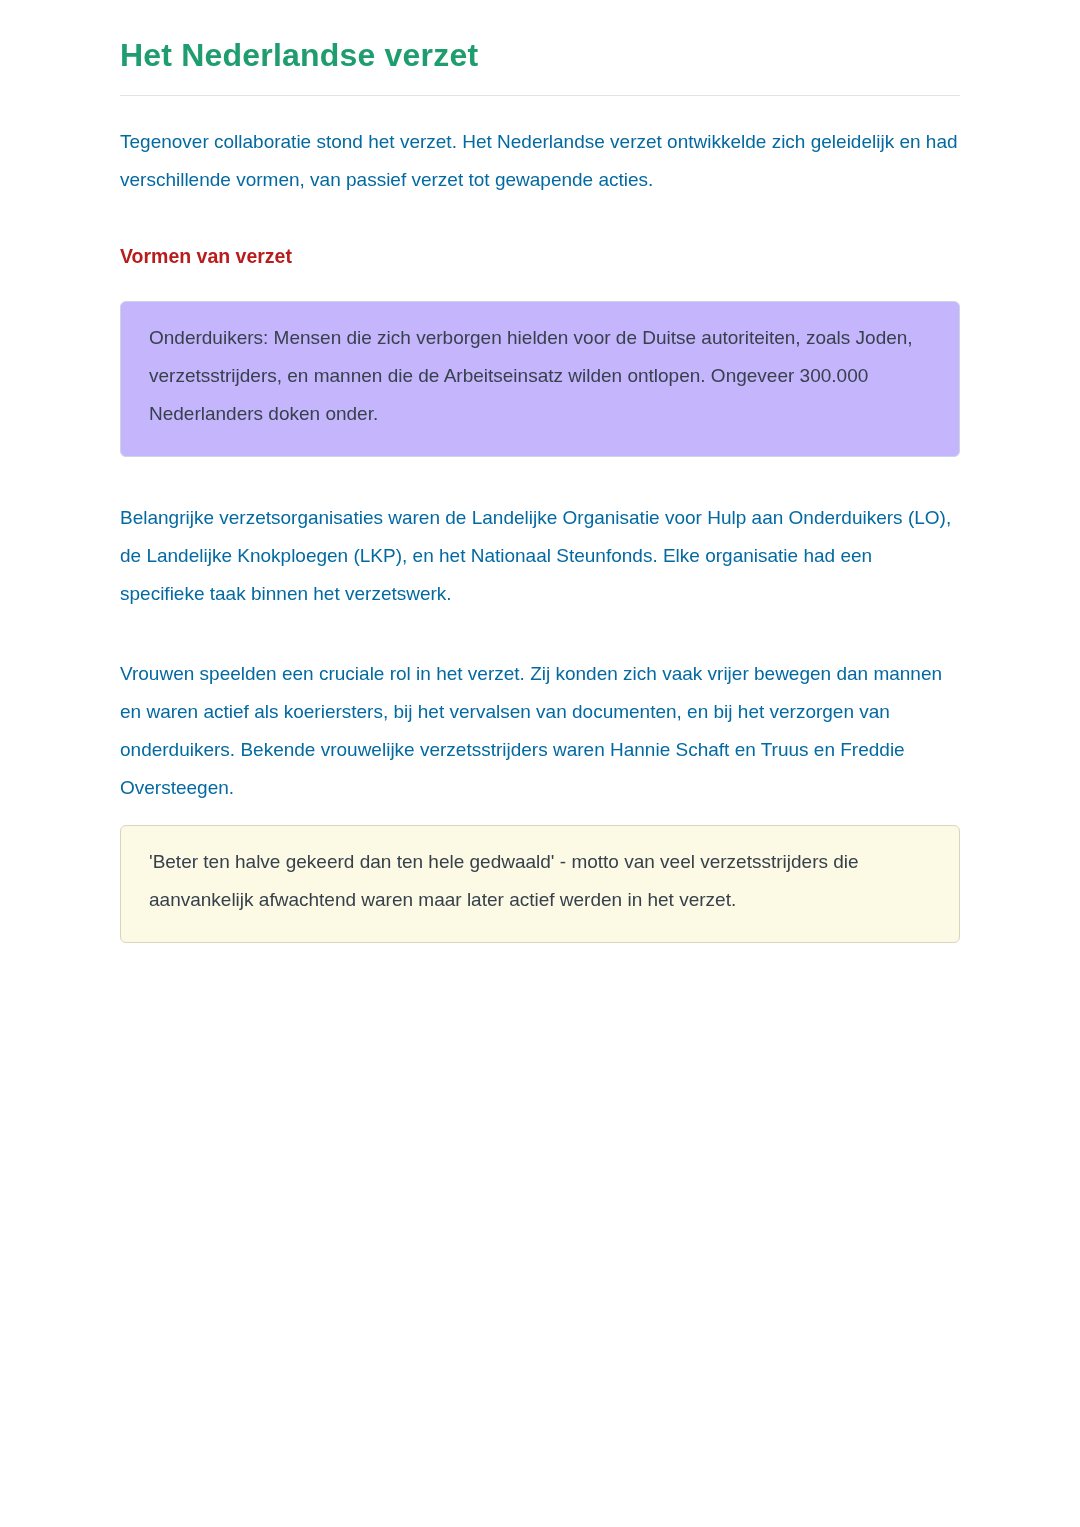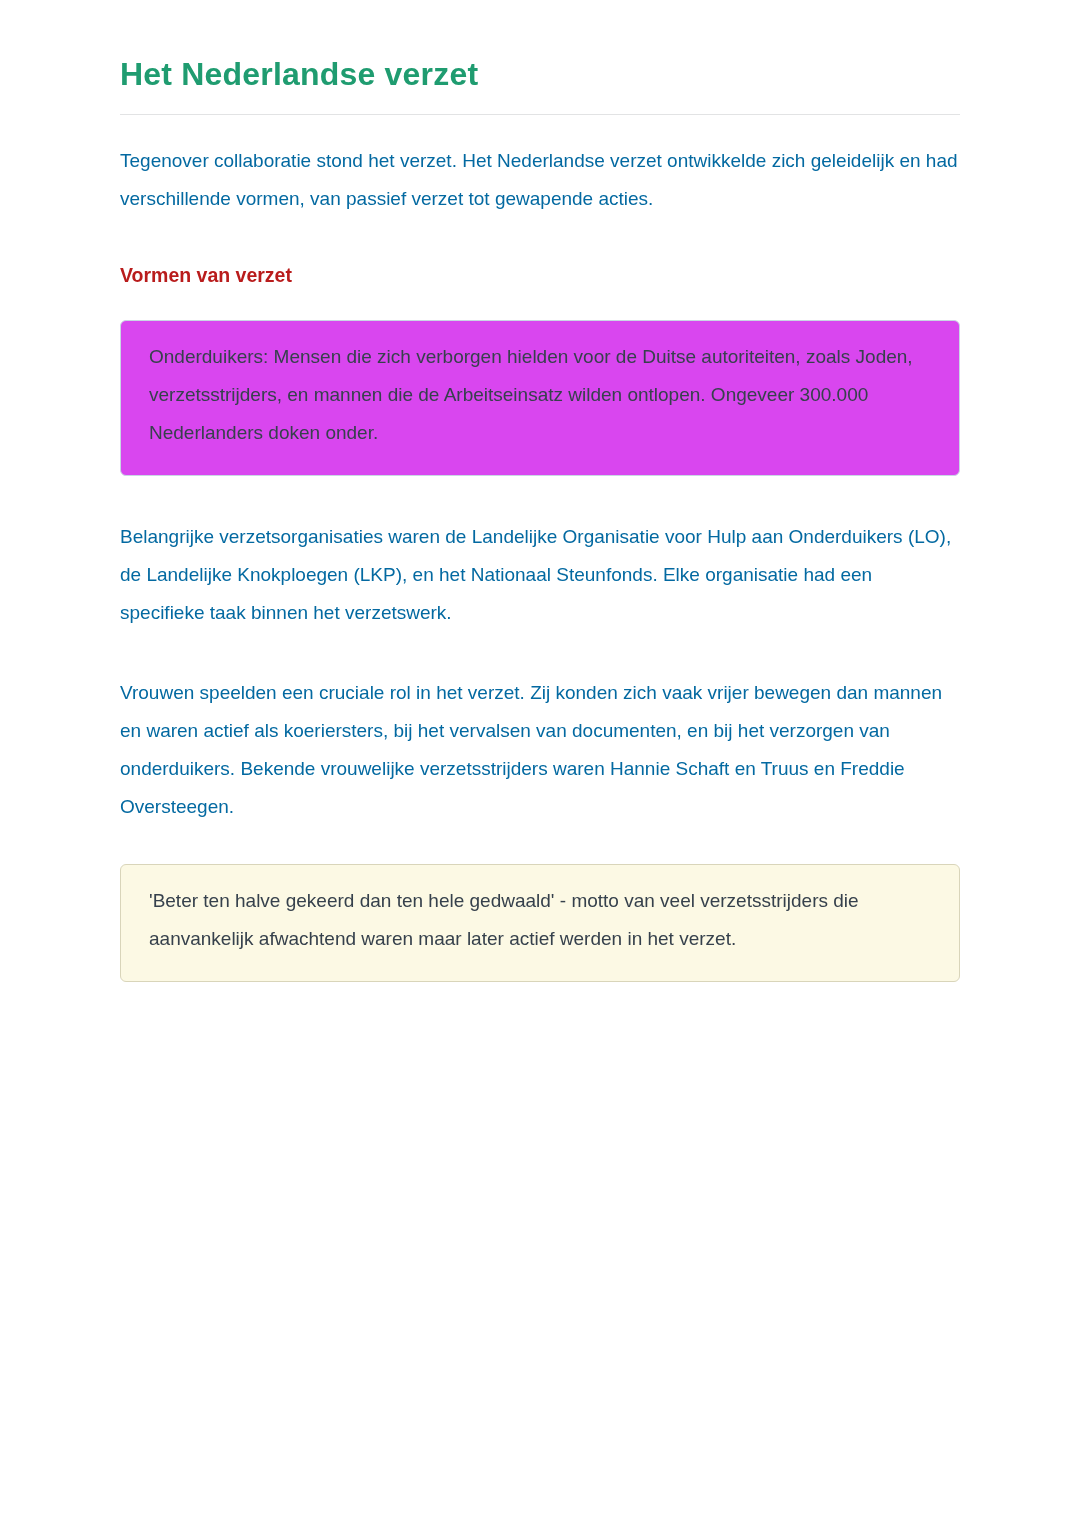--- a/index.html
+++ b/index.html
@@ -14,21 +14,21 @@
     background: #ffffff;
     font-family: "Liberation Sans", sans-serif;
     overflow: hidden;
   }
   .content {
     margin-left: 120px;
     width: 840px;
   }
   h1.doc-title {
     margin: 0;
-    padding-top: 56px;
+    padding-top: 37px;
     font-size: 32px;
     line-height: 36px;
     font-weight: 700;
     color: #1f9c70;
     letter-spacing: 0.2px;
   }
   .divider {
     margin-top: 22px;
     height: 1px;
     background: #e2e3e4;
@@ -58,32 +58,32 @@
     border: 1px solid;
     padding: 17px 28px 23px 28px;
   }
   .callout p {
     margin: 0;
     font-size: 19px;
     line-height: 38px;
     color: #36414c;
   }
   .callout-info {
-    background: #d946ef;
+    background: #c4b5fd;
     border-color: #c9d6e4;
   }
   .callout-success {
     background: #eaf7f0;
     border-color: #cde3d6;
     margin-top: 35px;
   }
   .callout-quote {
     background: #fcf9e4;
     border-color: #d9d5ba;
-    margin-top: 38px;
+    margin-top: 18px;
   }
   p.after-callout { margin-top: 42px; }
 </style>
 </head>
 <body>
 
 <div class="page">
   <div class="content">
 
     <h1 class="doc-title">Het Nederlandse verzet</h1>

